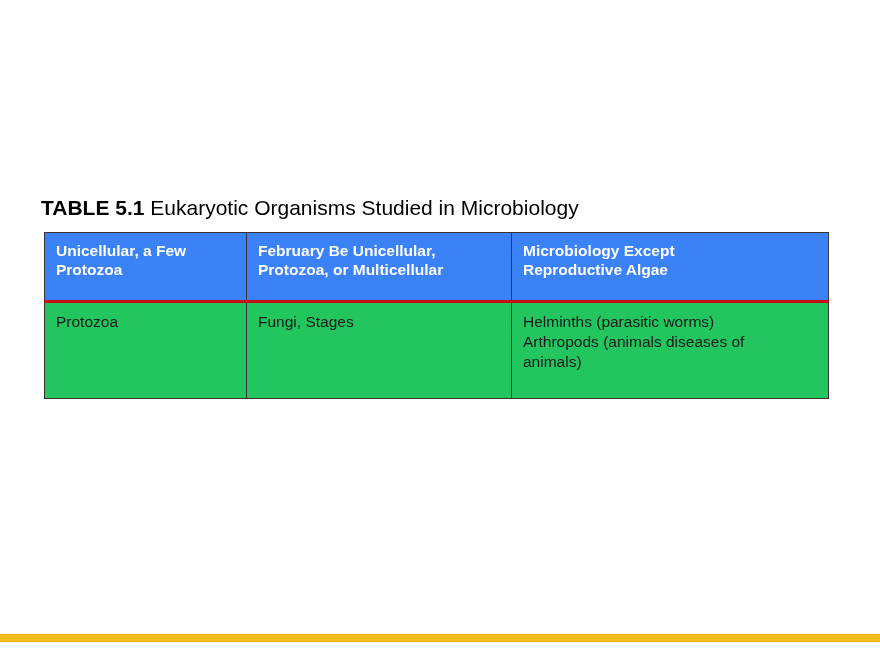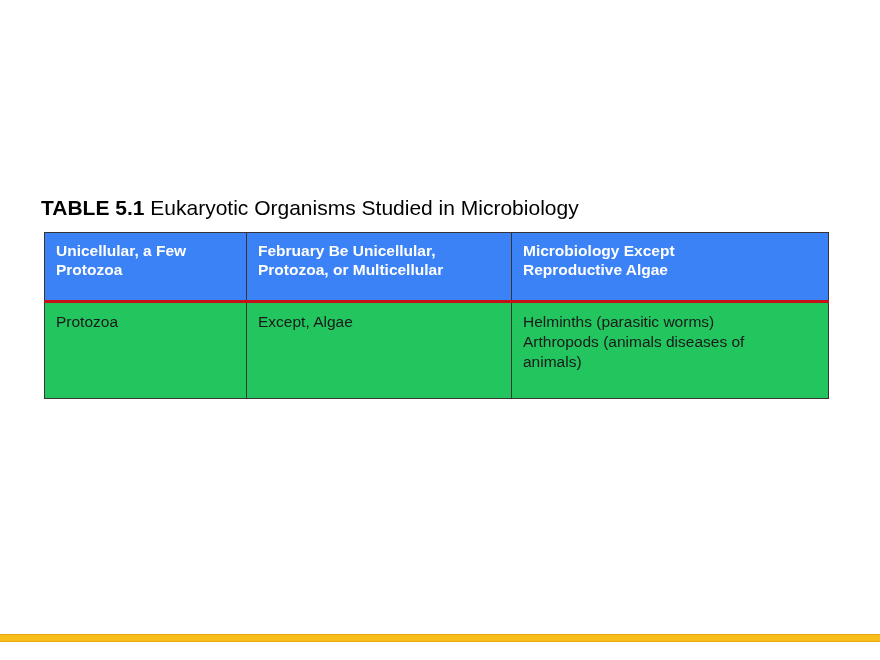--- a/index.html
+++ b/index.html
@@ -146,21 +146,21 @@
           <span class="cell-line">Reproductive Algae</span>
         </th>
       </tr>
     </thead>
     <tbody>
       <tr>
         <td>
           <span class="cell-line">Protozoa</span>
         </td>
         <td>
-          <span class="cell-line">Except, Algae</span>
+          <span class="cell-line">Fungi, Stages</span>
         </td>
         <td>
           <span class="cell-line">Helminths (parasitic worms)</span>
           <span class="cell-line">Arthropods (animals diseases of</span>
           <span class="cell-line">animals)</span>
         </td>
       </tr>
     </tbody>
   </table>
 

